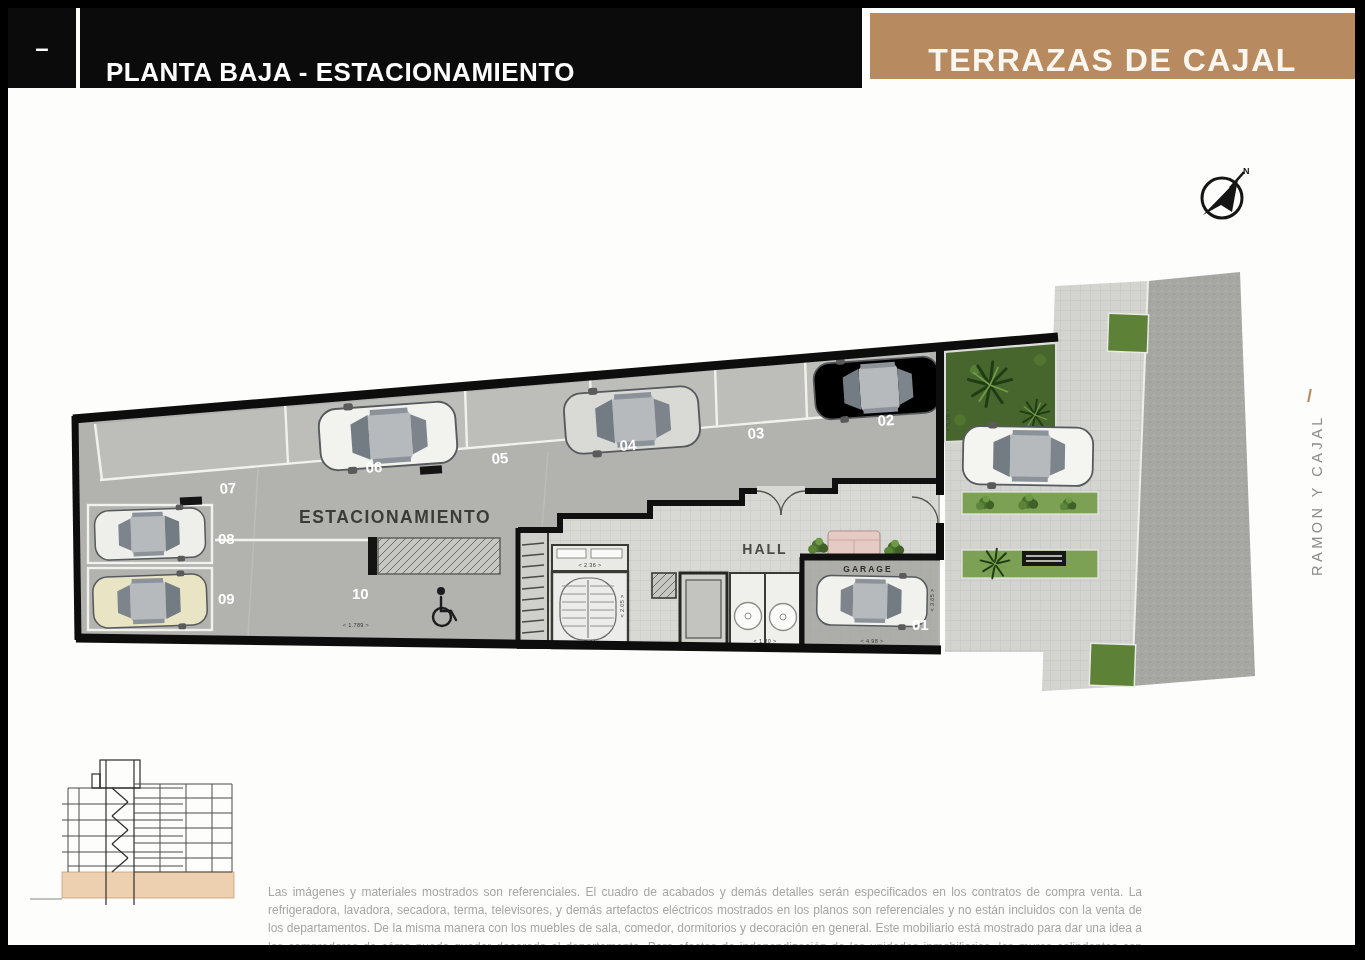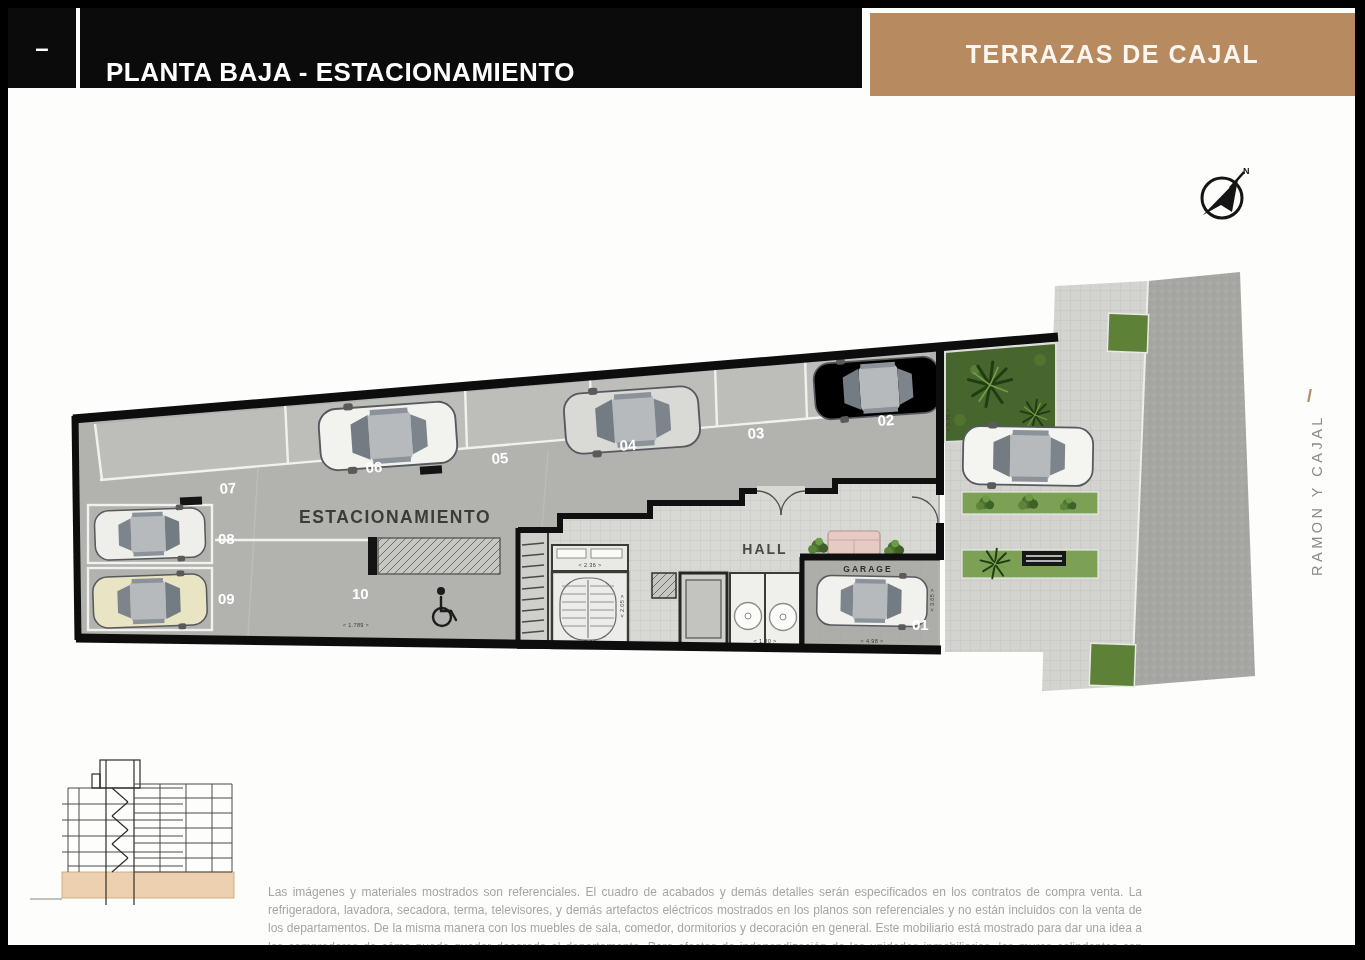--- a/index.html
+++ b/index.html
@@ -17,24 +17,24 @@
     color:#fff;display:flex;align-items:center;justify-content:center;
     font-size:24px;font-weight:700;
   }
   .hdr-title{
     position:absolute;left:72px;top:0;width:782px;height:80px;background:#0b0b0b;
     color:#fff;display:flex;align-items:flex-end;
     padding-left:26px;box-sizing:border-box;
     font-size:26px;font-weight:700;letter-spacing:.5px;
   }
   .hdr-brand{
-    position:absolute;left:862px;right:0;top:5px;height:83px;
+    position:absolute;left:862px;right:0;top:5px;height:66px;
     background:var(--accent,#b78a5f);
-    color:#fbf6ef;display:flex;align-items:center;justify-content:center;
-    font-size:25px;font-weight:700;letter-spacing:1.5px;
+    color:#fbf6ef;display:flex;align-items:flex-end;justify-content:center;
+    font-size:32px;font-weight:700;letter-spacing:1.5px;
   }
   
   .plan-svg{position:absolute;left:-8px;top:-8px;width:1365px;height:960px;}
   
   .disclaimer{
     position:absolute;left:260px;top:843px;width:874px;
     font-size:12px;line-height:1.52;color:#a5a5a3;text-align:justify;margin-top:32px;
   }
   text{font-family:"Liberation Sans",sans-serif;}
   .spnum{fill:#ffffff;font-weight:700;font-size:15px;}

